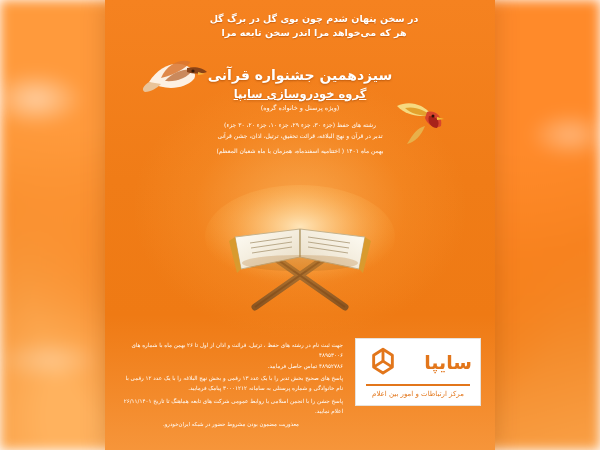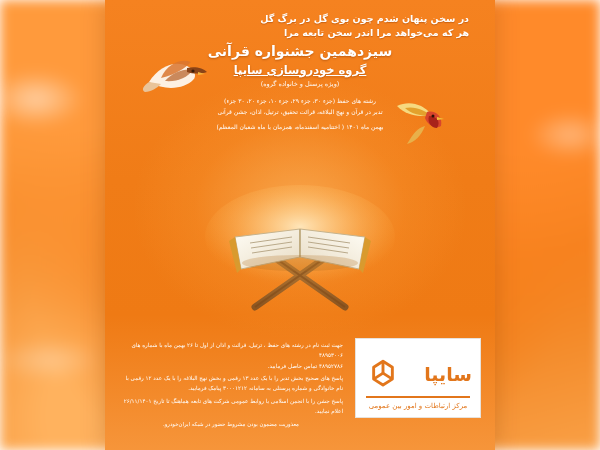--- a/index.html
+++ b/index.html
@@ -42,31 +42,31 @@
   }
   .poster .glow{
     position:absolute;left:50%;top:46%;width:330px;height:260px;
     transform:translate(-50%,-50%);
     background:radial-gradient(ellipse at center, rgba(255,200,120,.55) 0%, rgba(255,170,70,.18) 45%, rgba(255,150,40,0) 72%);
     pointer-events:none;
   }
 
   
   .poem{
-    position:relative;padding:12px 26px 2px;
+    position:relative;text-align:center;padding:12px 26px 2px;
     color:#ffffff;line-height:1.5;margin-left:28px;
   }
   .poem div{font-size:9.5px;letter-spacing:.2px;text-shadow:0 1px 1px rgba(150,60,0,.45);font-weight:bold;}
 
   
   .bird{position:absolute;pointer-events:none;}
   .bird svg{display:block;}
 
   
-  .titles{position:relative;text-align:center;margin-top:0;color:#fff;}
+  .titles{position:relative;text-align:center;margin-top:24px;color:#fff;}
   .t-main{font-size:14px;font-weight:bold;letter-spacing:.3px;text-shadow:0 1px 2px rgba(140,55,0,.5);}
   .t-sub{font-size:11.5px;font-weight:bold;margin-top:4px;text-shadow:0 1px 2px rgba(140,55,0,.5);text-decoration:underline;}
   .t-small{font-size:6.5px;margin-top:3px;opacity:.95;}
 
   .rules{position:relative;text-align:center;color:#fff;margin-top:7px;line-height:1.9;}
   .rules .line{font-size:6px;letter-spacing:.1px;}
   .rules .dateline{font-size:6px;margin-top:4px;}
 
   
   .quran{
@@ -86,21 +86,21 @@
   .info .row{font-size:5.6px;}
   .info .row.sep{margin-top:2px;}
   .info .row.center{text-align:center;margin-top:3px;font-size:5.4px;}
 
   
   .logo-card{
     width:126px;background:#ffffff;border:1px solid #e7e2dc;
     padding:6px 8px 7px;box-sizing:border-box;text-align:center;
     margin-left:4px;
   }
-  .logo-row{display:flex;align-items:center;justify-content:space-between;gap:4px;margin-top:12px;}
+  .logo-row{display:flex;align-items:center;justify-content:space-between;gap:4px;}
   .logo-word{color:#e2761b;font-size:19px;font-weight:bold;letter-spacing:0px;line-height:1;}
   .logo-mark{width:38px;height:34px;flex:none;}
   .logo-rule{height:2px;background:#e2761b;margin:5px 2px 4px;}
   .logo-caption{color:#e2761b;font-size:7px;}
 </style>
 </head>
 <body>
 
 <div class="stage">
   <div class="backdrop"></div>
@@ -218,17 +218,17 @@
           <svg class="logo-mark" viewBox="0 0 44 40">
             <g fill="none" stroke="#e2761b" stroke-width="3.4" stroke-linejoin="round">
               <path d="M22 5 L33 12 L33 26 L22 33 L11 26 L11 12 Z"></path>
               <path d="M22 5 L22 19"></path>
               <path d="M33 26 L22 19"></path>
               <path d="M11 26 L22 19"></path>
             </g>
           </svg>
         </div>
         <div class="logo-rule"></div>
-        <div class="logo-caption">مرکز ارتباطات و امور بین عمومی</div>
+        <div class="logo-caption">مرکز ارتباطات و امور بین اعلام</div>
       </div>
     </div>
   </div>
 </div>
 
 </body></html>

